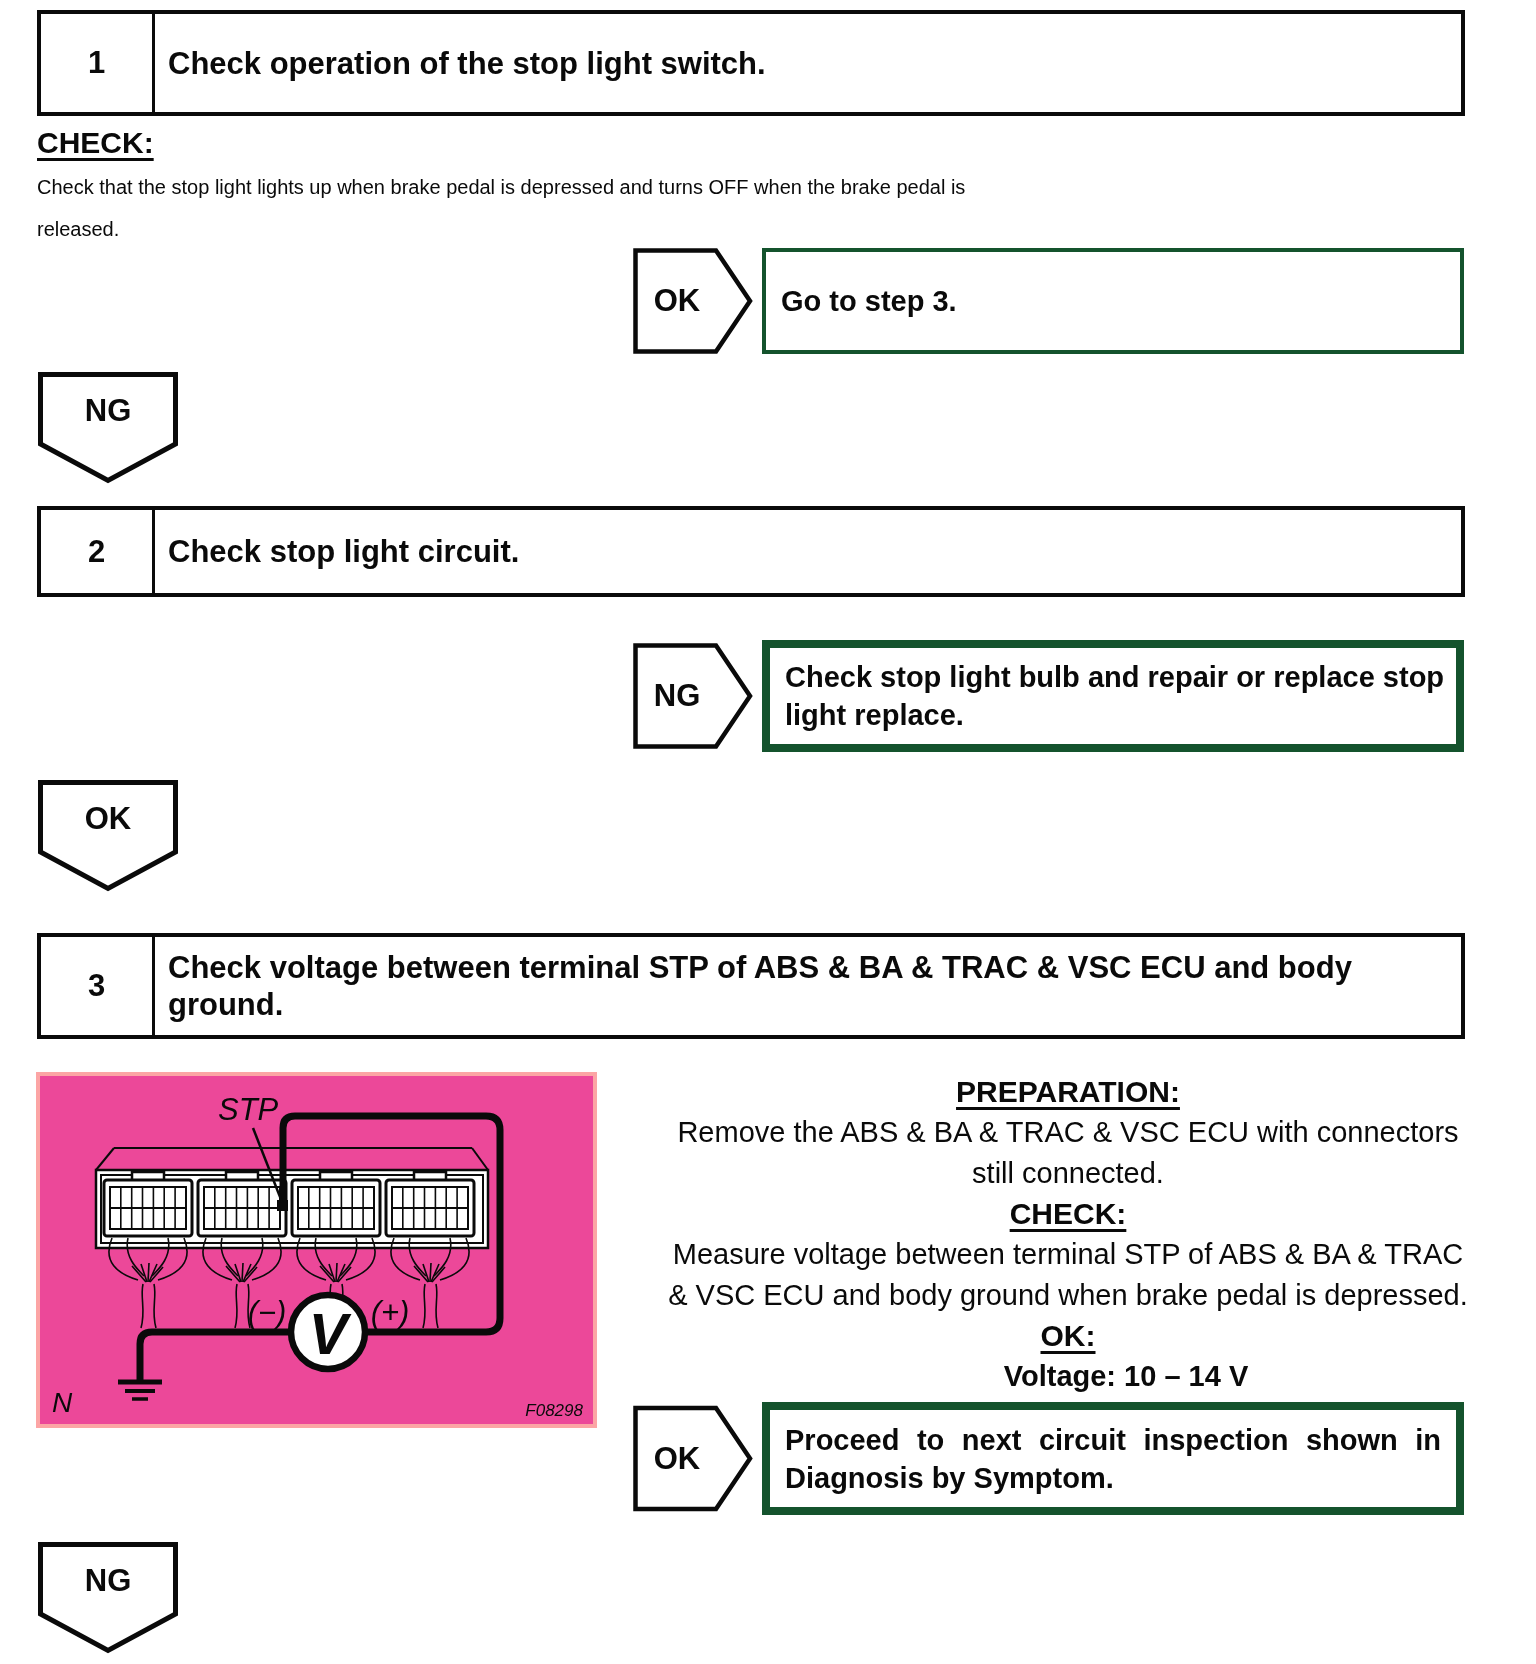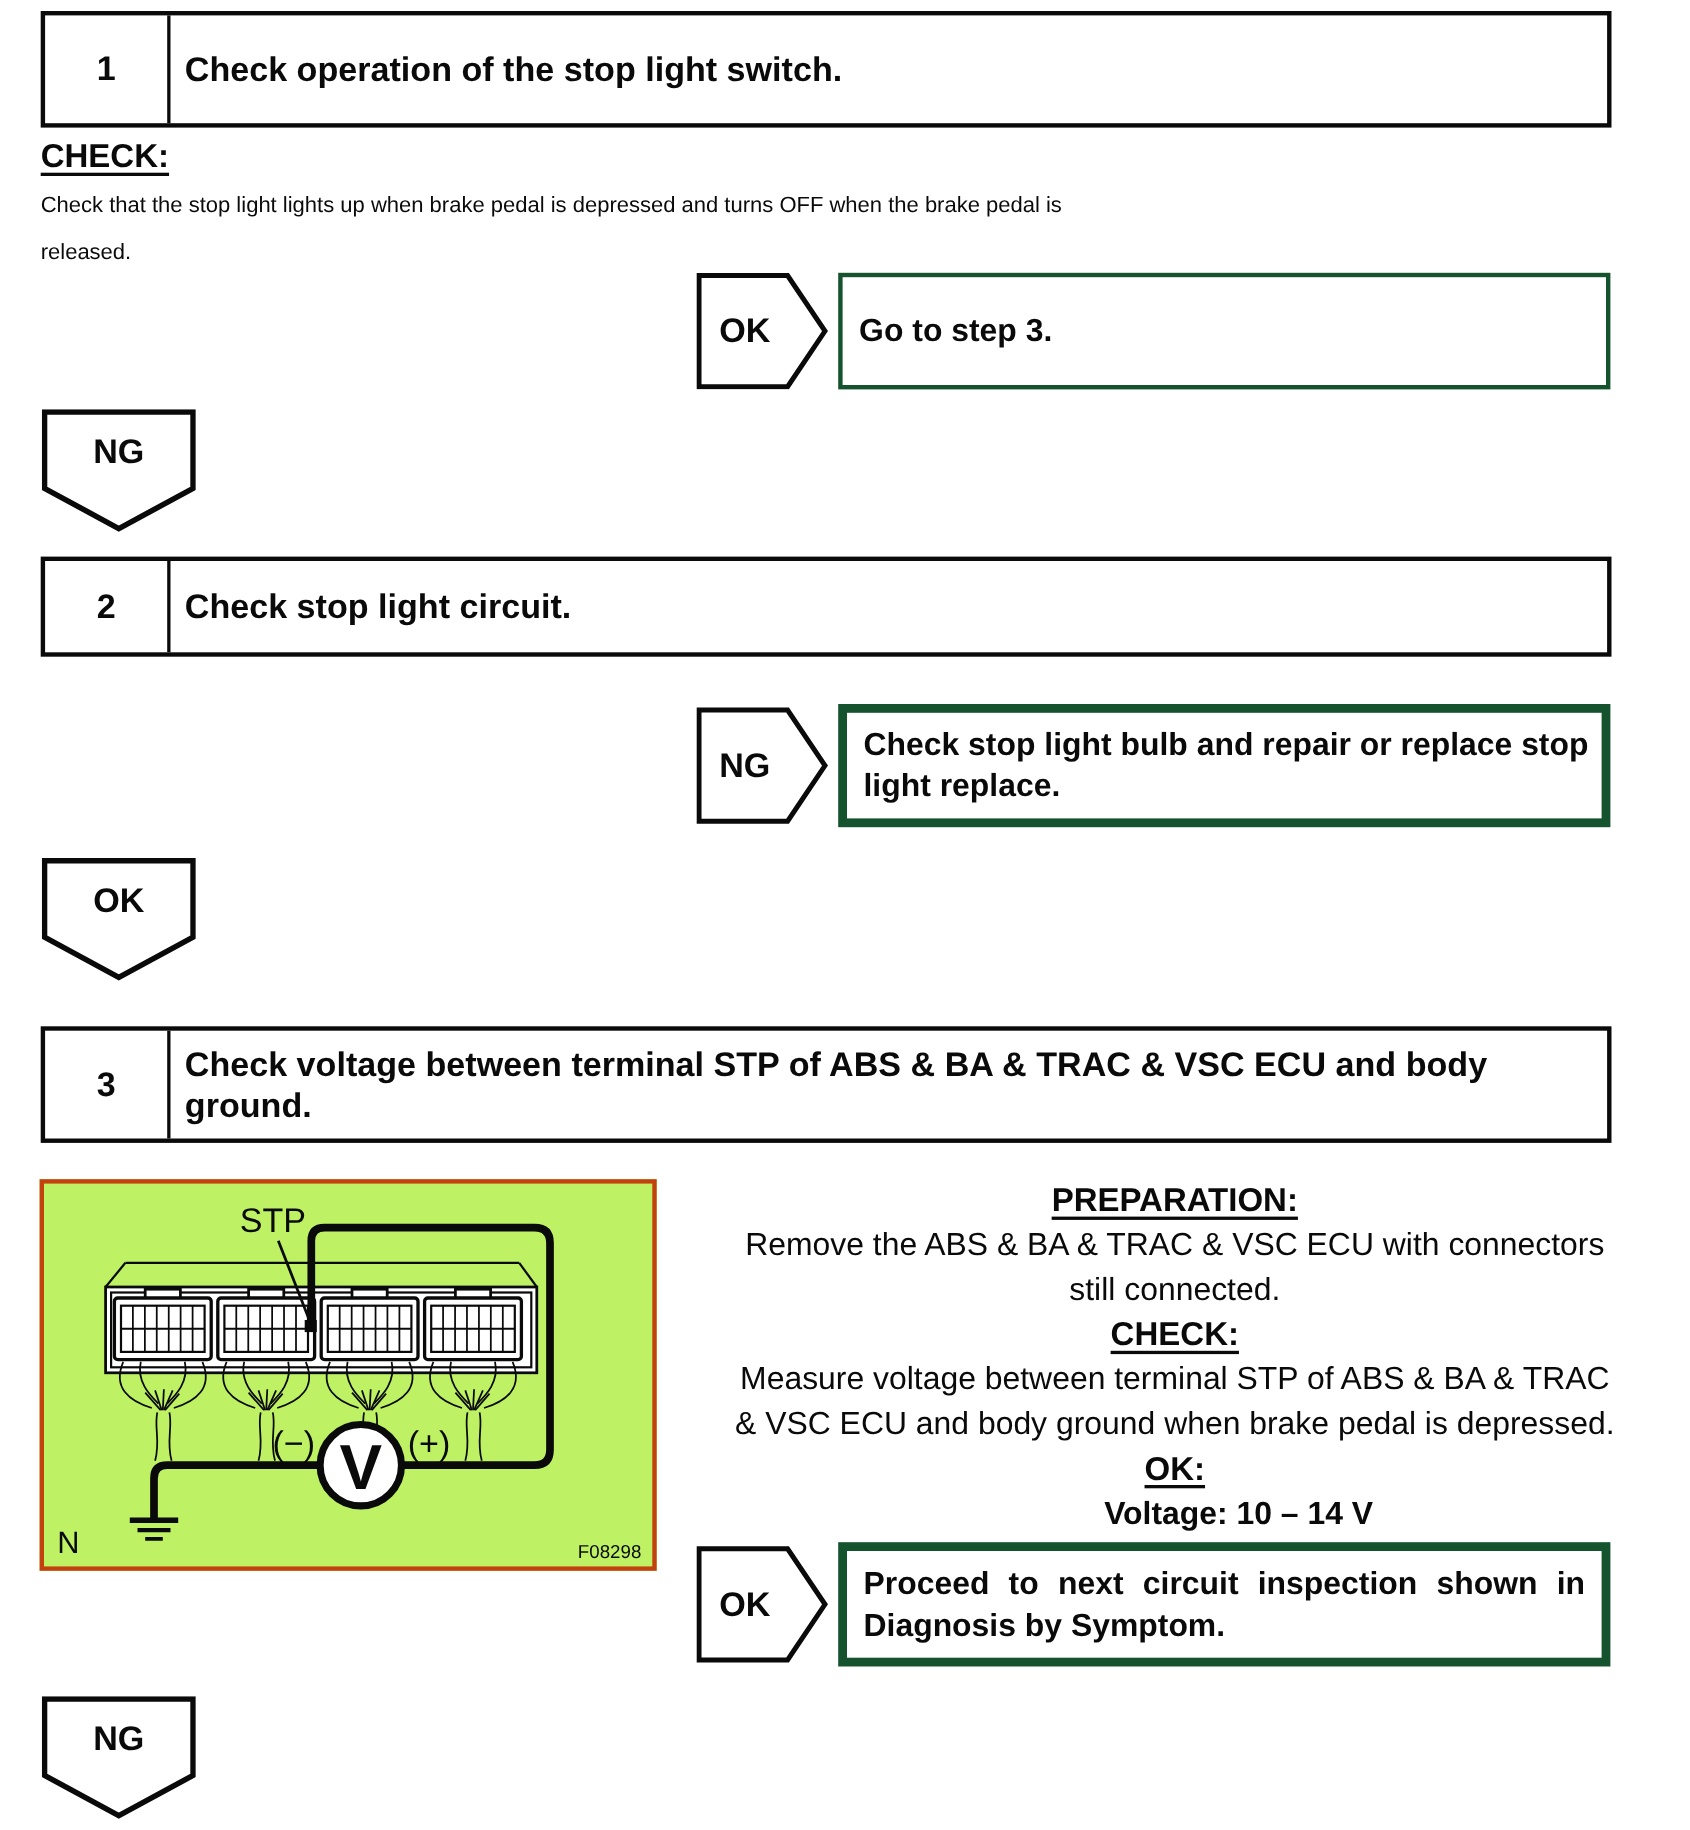--- a/index.html
+++ b/index.html
@@ -23,21 +23,21 @@
   .tag-right .tag-label{position:absolute;left:0;top:0;width:88px;height:100%;display:flex;align-items:center;justify-content:center;font-weight:bold;font-size:31px;}
   .result-box{margin-left:9px;width:702px;border:8px solid #14532d;background:#fff;box-sizing:border-box;
     display:flex;flex-direction:column;justify-content:center;padding:6px 15px;font-weight:bold;font-size:29px;line-height:38px;}
   .result-box div{white-space:nowrap;}
   .result-box .justify{white-space:normal;text-align:justify;text-align-last:justify;}
   
   .tag-down{position:absolute;width:140px;height:112px;}
   .tag-down svg{position:absolute;left:0;top:0;width:100%;height:100%;}
   .tag-down .tag-label{position:absolute;left:0;top:8px;width:100%;height:62px;display:flex;align-items:center;justify-content:center;font-weight:bold;font-size:31px;}
   
-  .figure{position:absolute;left:36px;top:1072px;width:561px;height:356px;border:4px solid #c2410c;box-sizing:border-box;background:#bef264;}
+  .figure{position:absolute;left:36px;top:1072px;width:561px;height:356px;border:4px solid #fca5a5;box-sizing:border-box;background:#ec4899;font-style:italic;}
   
   .rightcol{position:absolute;left:628px;top:1072px;width:880px;text-align:center;}
   .rc-heading{font-weight:bold;font-size:30px;line-height:40px;text-decoration:underline;text-decoration-thickness:3px;text-underline-offset:5px;white-space:nowrap;}
   .rc-line{font-size:29px;line-height:41px;white-space:nowrap;}
   .rc-spec{font-weight:bold;font-size:29px;line-height:40px;margin-left:116px;white-space:nowrap;}
 </style>
 </head>
 <body>
 
 <div class="page">

